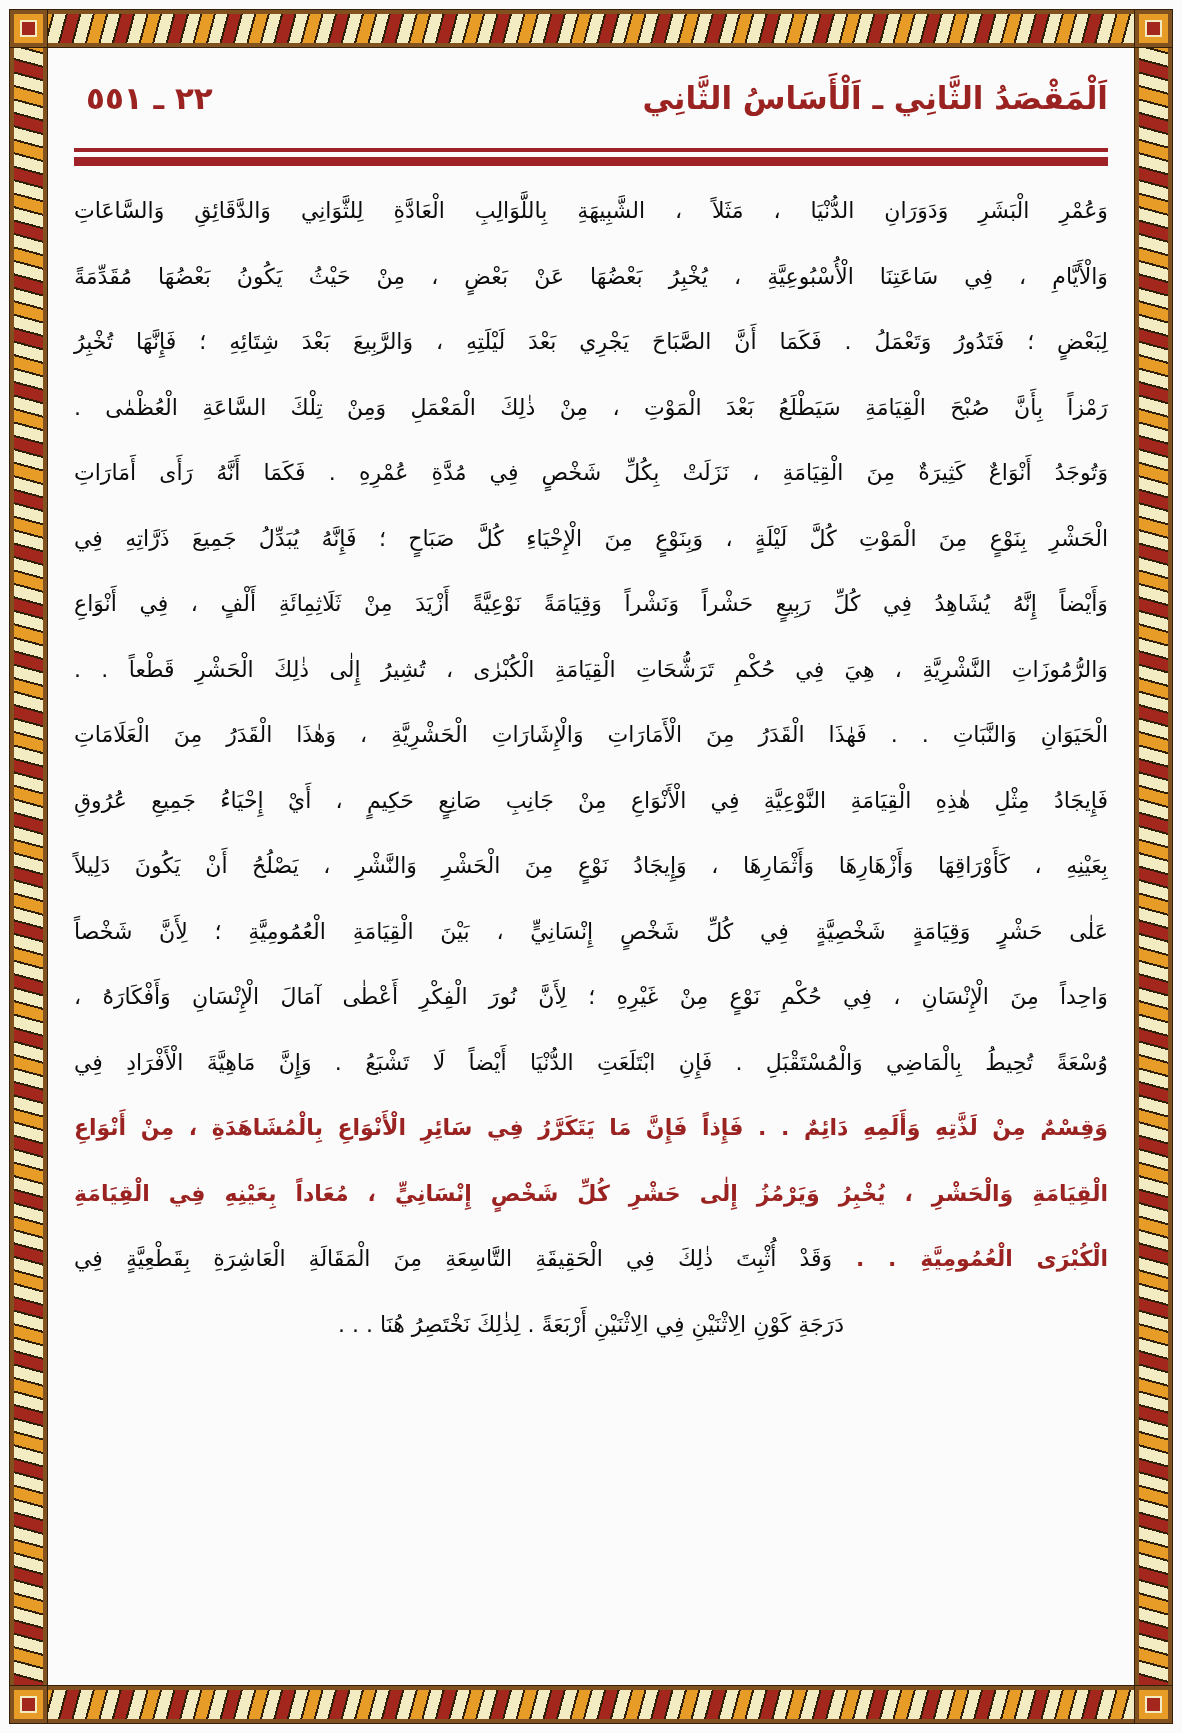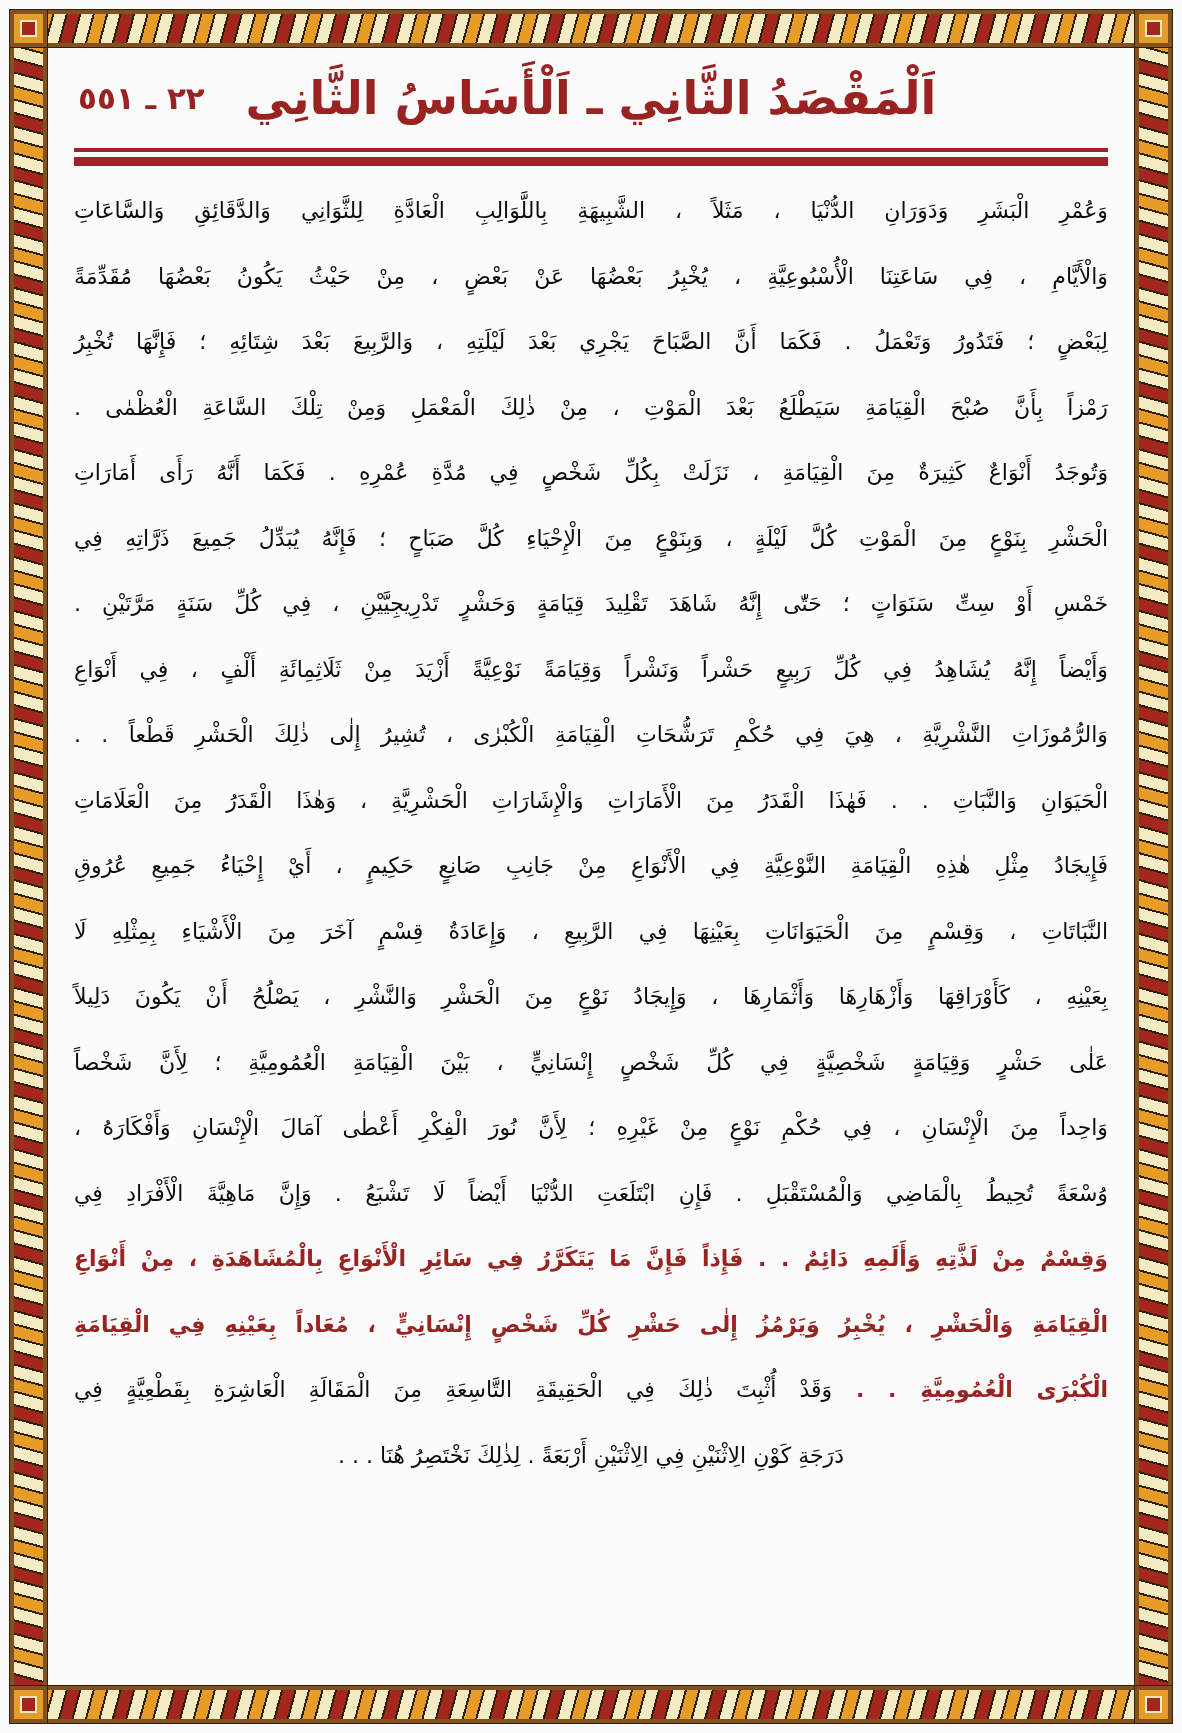--- a/index.html
+++ b/index.html
@@ -30,25 +30,25 @@
   .frame-corner{position:absolute;width:37px;height:37px;box-sizing:border-box;
     background:#e89c28;border:4px solid #81511f;outline:1px solid #33200a;z-index:2;}
   .frame-corner::after{content:"";position:absolute;inset:6px;background:#a3271c;border:2px solid #f3ecc3;}
   .fc-tl{top:10px;left:10px;} .fc-tr{top:10px;right:10px;}
   .fc-bl{bottom:10px;left:10px;} .fc-br{bottom:10px;right:10px;}
 
   
   .content{position:absolute;top:58px;bottom:60px;left:74px;right:74px;direction:rtl;}
   .header{position:relative;height:88px;}
   .page-title{
-    text-align:center;font-weight:bold;font-size:46px;line-height:80px;
+    text-align:right;font-weight:bold;font-size:31px;line-height:80px;
     color:#9a2321;letter-spacing:1px;
   }
   .page-number{
-    position:absolute;left:4px;top:0;line-height:80px;
+    position:absolute;left:12px;top:0;line-height:80px;
     font-weight:bold;font-size:31px;color:#9a2321;
   }
   .header-rule{
     height:5px;border-top:4px solid #9e2227;border-bottom:9px solid #9e2227;
     margin-top:2px;
   }
   .body-text{margin-top:12px;}
   .line{
     line-height:65.5px;height:65.5px;font-size:22px;color:#0c0c0c;
     text-align:justify;text-align-last:justify;text-justify:inter-word;
@@ -75,26 +75,24 @@
     <div class="page-number">٢٢ ـ ٥٥١</div>
   </div>
   <div class="header-rule"></div>
   <div class="body-text" id="lines-container">
       <div class="line"><span class="seg">وَعُمْرِ الْبَشَرِ وَدَوَرَانِ الدُّنْيَا ، مَثَلاً ، الشَّبِيهَةِ بِاللَّوَالِبِ الْعَادَّةِ لِلثَّوَانِي وَالدَّقَائِقِ وَالسَّاعَاتِ</span></div>
       <div class="line"><span class="seg">وَالْأَيَّامِ ، فِي سَاعَتِنَا الْأُسْبُوعِيَّةِ ، يُخْبِرُ بَعْضُهَا عَنْ بَعْضٍ ، مِنْ حَيْثُ يَكُونُ بَعْضُهَا مُقَدِّمَةً</span></div>
       <div class="line"><span class="seg">لِبَعْضٍ ؛ فَتَدُورُ وَتَعْمَلُ . فَكَمَا أَنَّ الصَّبَاحَ يَجْرِي بَعْدَ لَيْلَتِهِ ، وَالرَّبِيعَ بَعْدَ شِتَائِهِ ؛ فَإِنَّهَا تُخْبِرُ</span></div>
       <div class="line"><span class="seg">رَمْزاً بِأَنَّ صُبْحَ الْقِيَامَةِ سَيَطْلَعُ بَعْدَ الْمَوْتِ ، مِنْ ذٰلِكَ الْمَعْمَلِ وَمِنْ تِلْكَ السَّاعَةِ الْعُظْمٰى .</span></div>
       <div class="line"><span class="seg">وَتُوجَدُ أَنْوَاعٌ كَثِيرَةٌ مِنَ الْقِيَامَةِ ، نَزَلَتْ بِكُلِّ شَخْصٍ فِي مُدَّةِ عُمْرِهِ . فَكَمَا أَنَّهُ رَأَى أَمَارَاتِ</span></div>
       <div class="line"><span class="seg">الْحَشْرِ بِنَوْعٍ مِنَ الْمَوْتِ كُلَّ لَيْلَةٍ ، وَبِنَوْعٍ مِنَ الْإِحْيَاءِ كُلَّ صَبَاحٍ ؛ فَإِنَّهُ يُبَدِّلُ جَمِيعَ ذَرَّاتِهِ فِي</span></div>
-      <div class="line"><span class="seg">خَمْسِ أَوْ سِتِّ سَنَوَاتٍ ؛ حَتّٰى إِنَّهُ شَاهَدَ تَقْلِيدَ قِيَامَةٍ وَحَشْرٍ تَدْرِيجِيَّيْنِ ، فِي كُلِّ سَنَةٍ مَرَّتَيْنِ .</span></div>
       <div class="line"><span class="seg">وَأَيْضاً إِنَّهُ يُشَاهِدُ فِي كُلِّ رَبِيعٍ حَشْراً وَنَشْراً وَقِيَامَةً نَوْعِيَّةً أَزْيَدَ مِنْ ثَلَاثِمِائَةِ أَلْفٍ ، فِي أَنْوَاعِ</span></div>
       <div class="line"><span class="seg">وَالرُّمُوزَاتِ النَّشْرِيَّةِ ، هِيَ فِي حُكْمِ تَرَشُّحَاتِ الْقِيَامَةِ الْكُبْرٰى ، تُشِيرُ إِلٰى ذٰلِكَ الْحَشْرِ قَطْعاً . .</span></div>
       <div class="line"><span class="seg">الْحَيَوَانِ وَالنَّبَاتِ . . فَهٰذَا الْقَدَرُ مِنَ الْأَمَارَاتِ وَالْإِشَارَاتِ الْحَشْرِيَّةِ ، وَهٰذَا الْقَدَرُ مِنَ الْعَلَامَاتِ</span></div>
       <div class="line"><span class="seg">فَإِيجَادُ مِثْلِ هٰذِهِ الْقِيَامَةِ النَّوْعِيَّةِ فِي الْأَنْوَاعِ مِنْ جَانِبِ صَانِعٍ حَكِيمٍ ، أَيْ إِحْيَاءُ جَمِيعِ عُرُوقِ</span></div>
-      <div class="line"><span class="seg">النَّبَاتَاتِ ، وَقِسْمٍ مِنَ الْحَيَوَانَاتِ بِعَيْنِهَا فِي الرَّبِيعِ ، وَإِعَادَةُ قِسْمٍ آخَرَ مِنَ الْأَشْيَاءِ بِمِثْلِهِ لَا</span></div>
       <div class="line"><span class="seg">بِعَيْنِهِ ، كَأَوْرَاقِهَا وَأَزْهَارِهَا وَأَثْمَارِهَا ، وَإِيجَادُ نَوْعٍ مِنَ الْحَشْرِ وَالنَّشْرِ ، يَصْلُحُ أَنْ يَكُونَ دَلِيلاً</span></div>
       <div class="line"><span class="seg">عَلٰى حَشْرٍ وَقِيَامَةٍ شَخْصِيَّةٍ فِي كُلِّ شَخْصٍ إِنْسَانِيٍّ ، بَيْنَ الْقِيَامَةِ الْعُمُومِيَّةِ ؛ لِأَنَّ شَخْصاً</span></div>
       <div class="line"><span class="seg">وَاحِداً مِنَ الْإِنْسَانِ ، فِي حُكْمِ نَوْعٍ مِنْ غَيْرِهِ ؛ لِأَنَّ نُورَ الْفِكْرِ أَعْطٰى آمَالَ الْإِنْسَانِ وَأَفْكَارَهُ ،</span></div>
       <div class="line"><span class="seg">وُسْعَةً تُحِيطُ بِالْمَاضِي وَالْمُسْتَقْبَلِ . فَإِنِ ابْتَلَعَتِ الدُّنْيَا أَيْضاً لَا تَشْبَعُ . وَإِنَّ مَاهِيَّةَ الْأَفْرَادِ فِي</span></div>
       <div class="line"><span class="seg red">وَقِسْمٌ مِنْ لَذَّتِهِ وَأَلَمِهِ دَائِمٌ . . فَإِذاً فَإِنَّ مَا يَتَكَرَّرُ فِي سَائِرِ الْأَنْوَاعِ بِالْمُشَاهَدَةِ ، مِنْ أَنْوَاعِ</span></div>
       <div class="line"><span class="seg red">الْقِيَامَةِ وَالْحَشْرِ ، يُخْبِرُ وَيَرْمُزُ إِلٰى حَشْرِ كُلِّ شَخْصٍ إِنْسَانِيٍّ ، مُعَاداً بِعَيْنِهِ فِي الْقِيَامَةِ</span></div>
       <div class="line"><span class="seg red">الْكُبْرَى الْعُمُومِيَّةِ . . </span><span class="seg">وَقَدْ أُثْبِتَ ذٰلِكَ فِي الْحَقِيقَةِ التَّاسِعَةِ مِنَ الْمَقَالَةِ الْعَاشِرَةِ بِقَطْعِيَّةٍ فِي</span></div>
       <div class="line center"><span class="seg">دَرَجَةِ كَوْنِ الِاثْنَيْنِ فِي الِاثْنَيْنِ أَرْبَعَةً . لِذٰلِكَ نَخْتَصِرُ هُنَا . . .</span></div>
     </div>
 </div>

